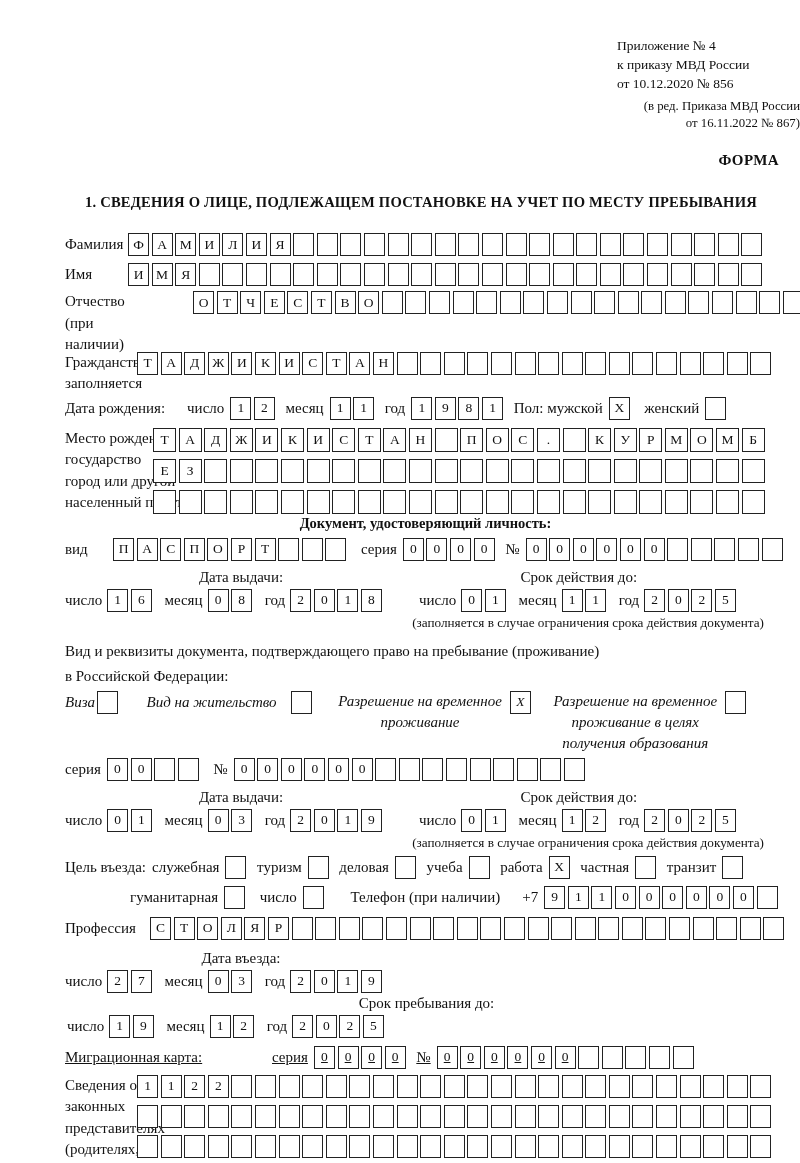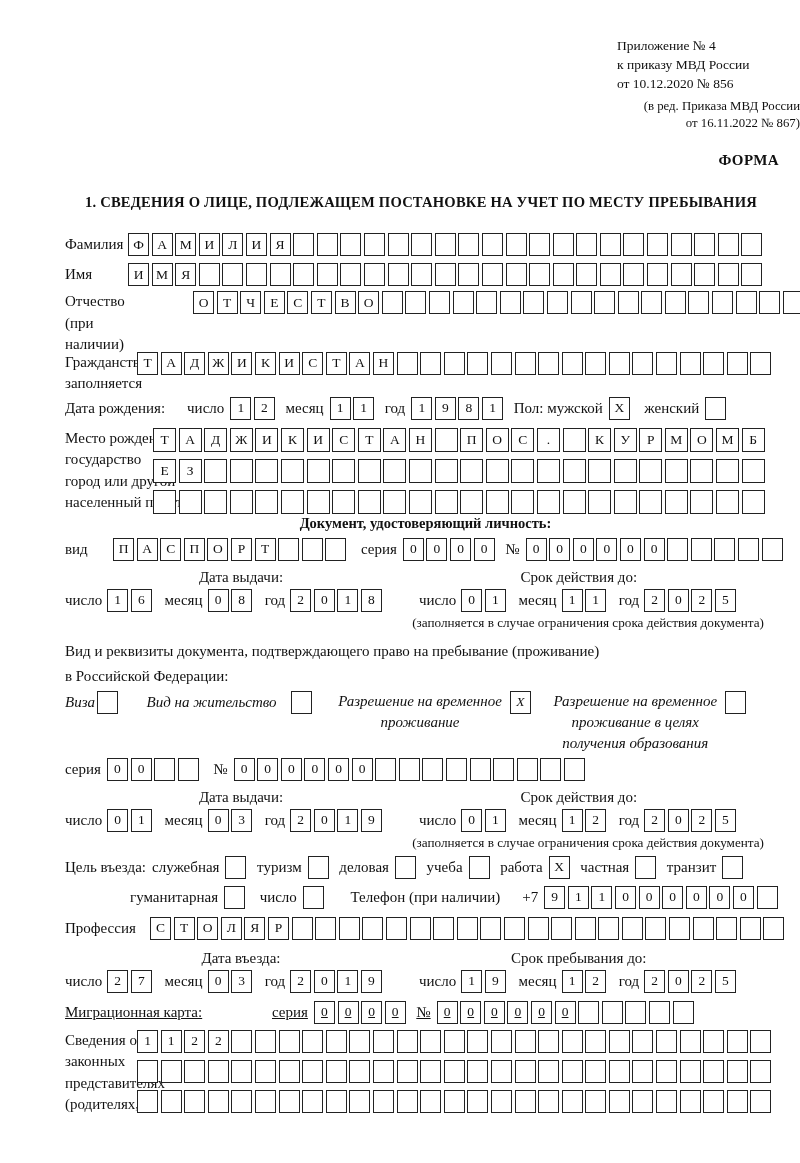--- a/index.html
+++ b/index.html
@@ -618,21 +618,21 @@
           <span class="cell"></span>
           <span class="cell"></span>
           <span class="cell"></span>
           <span class="cell"></span>
           <span class="cell"></span>
           <span class="cell"></span>
           <span class="cell"></span>
         </span>
     </div>
 
-    <div class="dpair" style="margin-top:8px;">
+    <div class="dpair" style="margin-top:8px;flex-direction:column;">
       <div class="dgroup dg-left">
         <div class="dhead">Дата въезда:</div>
         <div class="dline">
           <span class="dlab">число</span>
             <span class="cells">
               <span class="cell">2</span>
               <span class="cell">7</span>
             </span>
           <span class="dlab">месяц</span>
             <span class="cells">

